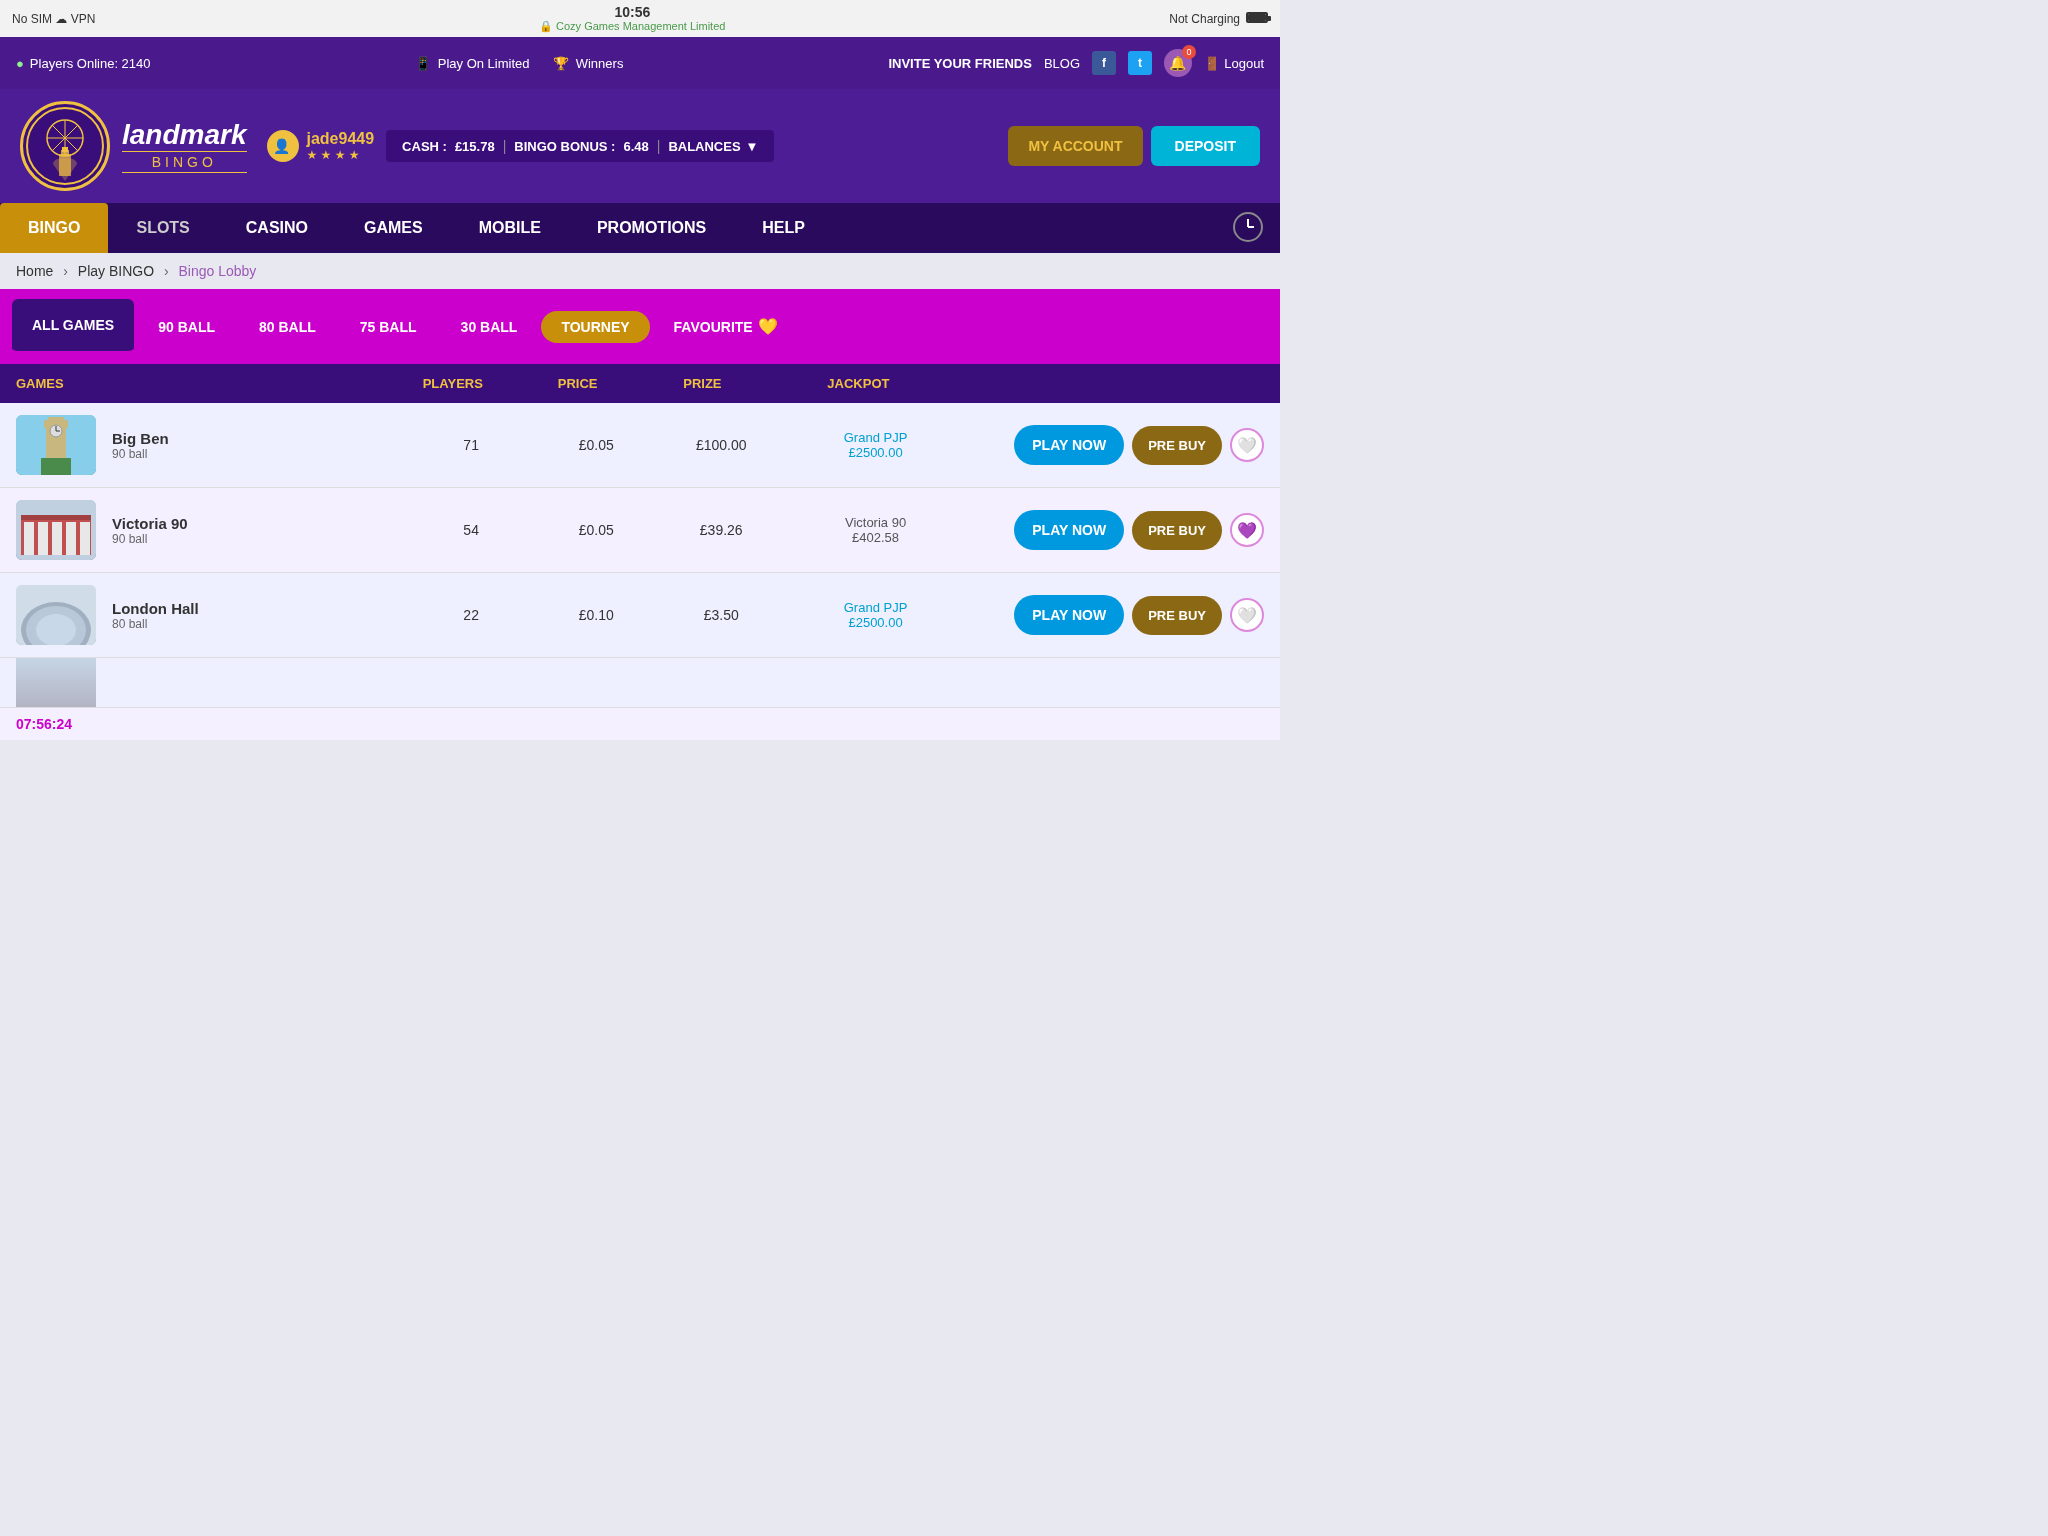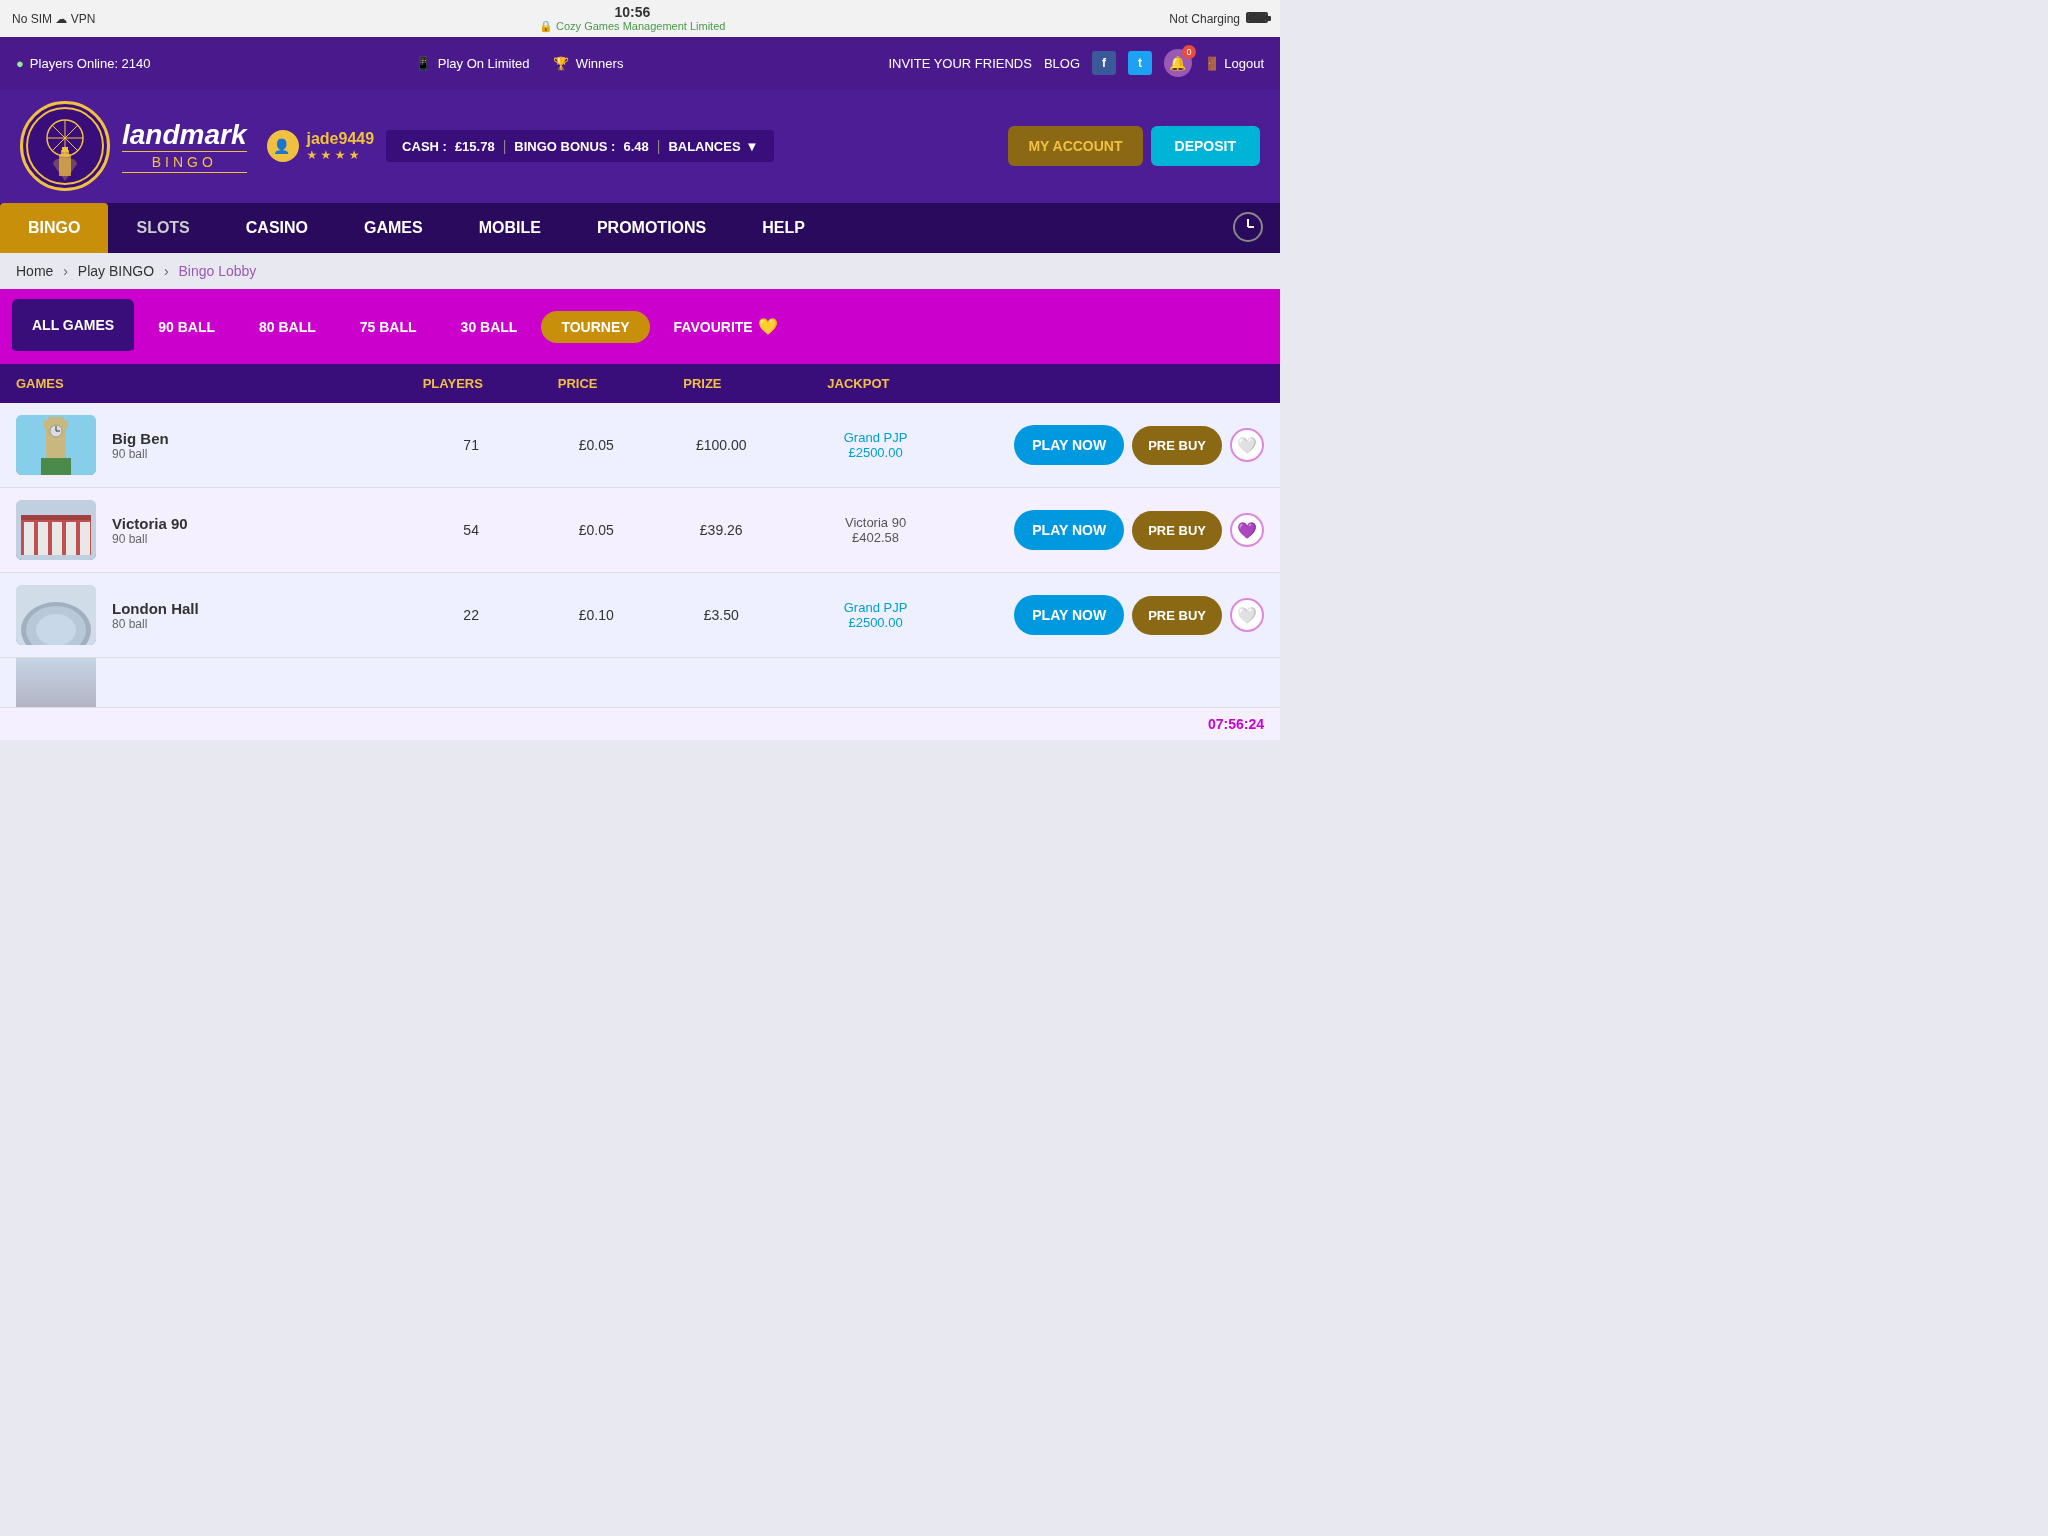--- a/index.html
+++ b/index.html
@@ -54,21 +54,21 @@
     .top-nav-center {
       display: flex; align-items: center; gap: 24px; flex: 1; justify-content: center;
     }
     .top-nav-item {
       display: flex; align-items: center; gap: 6px; font-size: 13px; cursor: pointer; color: white; text-decoration: none;
     }
     .top-nav-right {
       display: flex; align-items: center; gap: 12px;
     }
     .invite-link {
-      font-weight: normal; font-size: 13px; color: white; cursor: pointer;
+      font-weight: bold; font-size: 13px; color: white; cursor: pointer;
     }
     .blog-link { font-size: 13px; color: white; cursor: pointer; }
     .social-icon {
       width: 24px; height: 24px; background: #3b5998; border-radius: 3px; display: flex; align-items: center; justify-content: center; font-weight: bold; font-size: 12px; color: white; cursor: pointer;
     }
     .social-icon.twitter { background: #1da1f2; }
     .notif-icon {
       position: relative; width: 28px; height: 28px; background: #9b59b6; border-radius: 50%; display: flex; align-items: center; justify-content: center; cursor: pointer;
     }
     .notif-badge {
@@ -225,21 +225,21 @@
       width: 34px; height: 34px; border-radius: 50%; border: 2px solid #dd88dd; background: white; display: flex; align-items: center; justify-content: center; cursor: pointer; font-size: 16px;
     }
     .fav-btn.filled { color: #cc44cc; }
     .fav-btn.empty { color: #cc88cc; }
     .londonhall-bg {
       background: linear-gradient(180deg, #e0e8f0 0%, #b8c8d8 40%, #8898a8 100%);
     }
 
     
     .bottom-bar {
-      background: #f5f0ff; padding: 8px 16px; display: flex; justify-content: flex-end;
+      background: #f5f0ff; padding: 8px 16px; display: flex; 
     }
     .timestamp { color: #cc00cc; font-size: 14px; font-weight: bold; }
 
     
     .partial-row {
       display: flex; align-items: center; padding: 12px 16px; background: #eef0ff; border-bottom: 1px solid #ddd; height: 50px; overflow: hidden;
     }
   </style>
 </head>
 <body>

